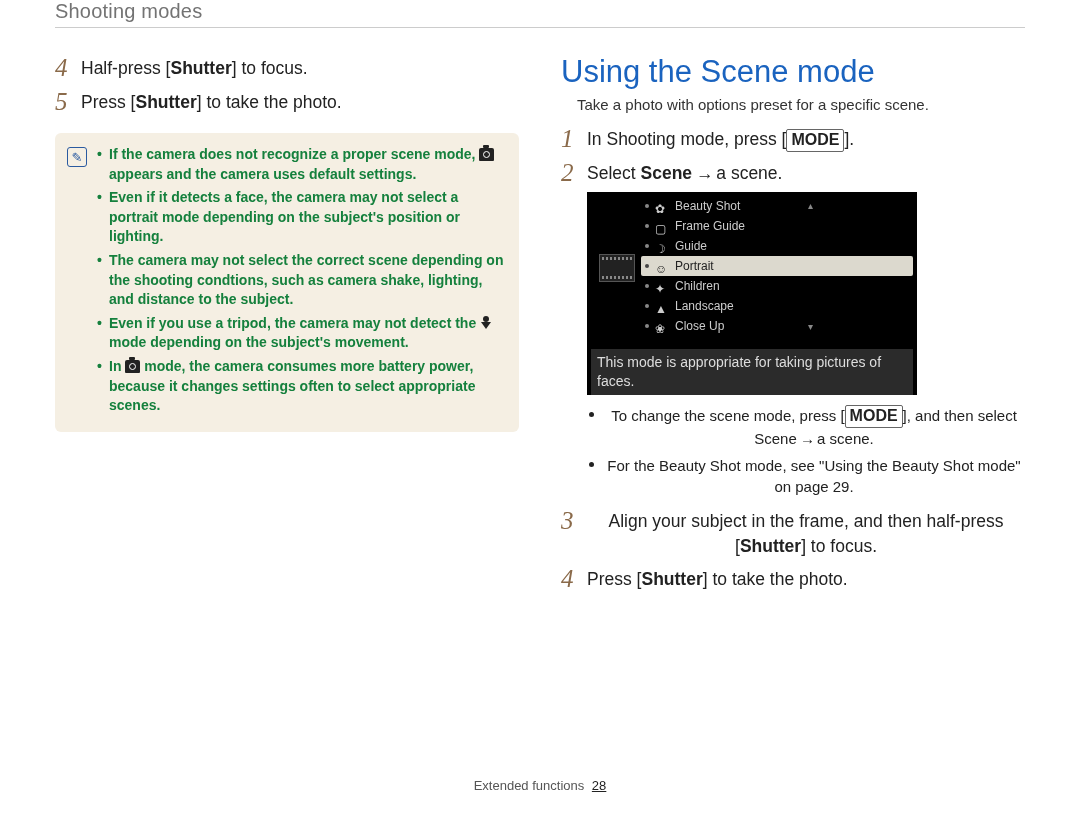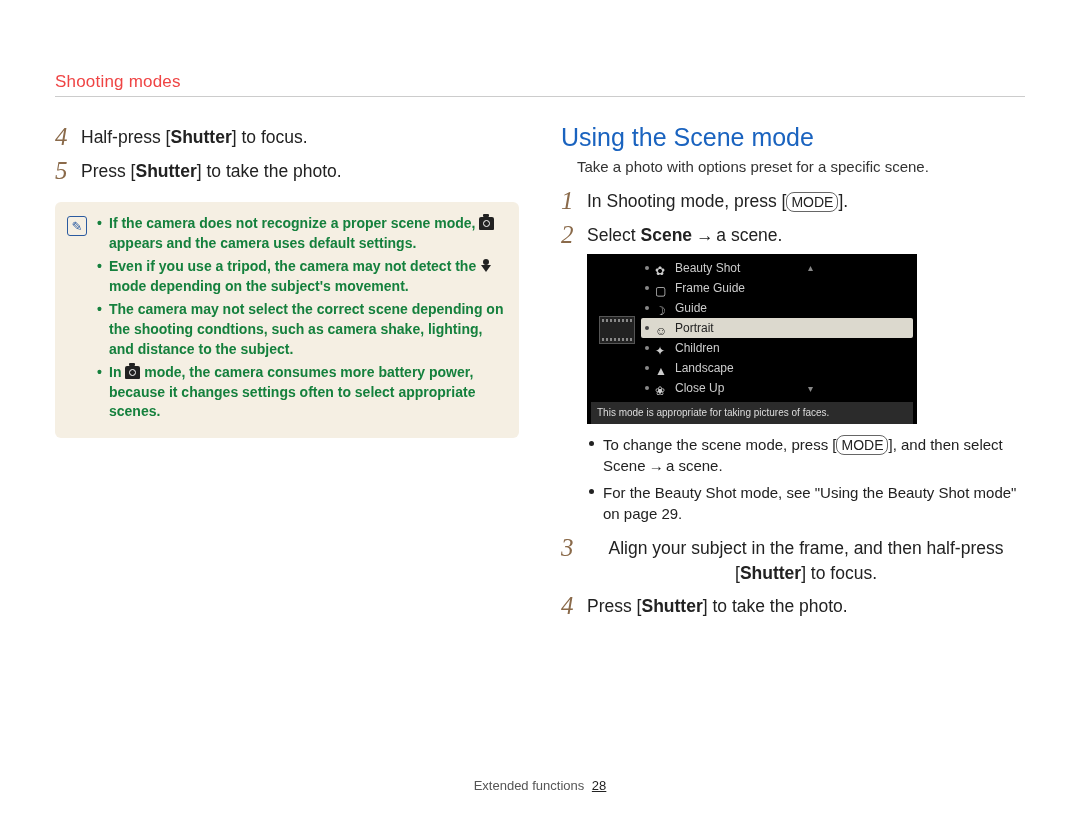--- a/index.html
+++ b/index.html
@@ -7,25 +7,24 @@
     width: 1080px;
     height: 815px;
     background: #fff;
     font-family: Arial, Helvetica, sans-serif;
     color: #222;
     position: relative;
     padding: 0 55px;
     overflow: hidden;
   }
   .header-title {
-    font-size: 17px;
-    color: #ef4444;
+    font-size: 20px;
+    color: #737373;
     font-weight: 300;
     letter-spacing: 0.2px;
-    padding-top: 72px;
     padding-bottom: 4px;
     border-bottom: 1px solid #ccc;
   }
   .columns {
     display: flex;
     gap: 42px;
     padding-top: 26px;
   }
   .col { flex: 1 1 50%; min-width: 0; }
   .step {
@@ -111,46 +110,47 @@
     content:"";position:absolute;width:6px;height:6px;border-radius:50%;
     background:#222;top:0;left:3px;
   }
   .inline-icon.tripod::after{
     content:"";position:absolute;width:0;height:0;
     border-left:5px solid transparent;border-right:5px solid transparent;
     border-top:7px solid #222;top:6px;left:1px;
   }
   .section-heading {
     color: #1a63bf;
-    font-size: 25px;
+    font-size: 31px;
     font-weight: 300;
     margin-bottom: 6px;
   }
   .section-intro {
     font-size: 15px;
     font-weight: 300;
     color: #333;
     margin-bottom: 12px;
     margin-left: 16px;
   }
   .mode-key {
     display: inline-block;
     border: 1px solid #666;
     padding: 0 4px;
-    font-weight: 400;
-    font-size: 14px;
+    font-weight: 700;
+    font-size: 16px;
     line-height: 1.3;
-    border-radius: 8px;
+    border-radius: 2px;
   }
   .sub-bullets {
     list-style: none;
     font-size: 15px;
     font-weight: 300;
     line-height: 1.4;
     margin: 6px 0 10px 0;
+    text-align: center;
   }
   .sub-bullets li {
     position: relative;
     padding-left: 16px;
     margin-bottom: 6px;
   }
   .sub-bullets li::before {
     content:"";
     position:absolute;
     left:2px; top:7px;
@@ -196,23 +196,23 @@
     display:inline-block;position:relative;
   }
   .menu-row.selected {
     background: #dcd9ce;
     color: #222;
     border-radius: 2px;
   }
   .menu-caption {
     background: #2b2b2b;
     color: #ddd;
-    font-size: 10px;
+    font-size: 14px;
     padding: 4px 6px;
-    margin-top: 4px;
+    margin-top: 13px;
     line-height: 1.35;
   }
   .caret {
     position:absolute; right: 100px;
     color:#888; font-size:10px;
   }
   .footer {
     position: absolute;
     bottom: 22px;
     left: 0; right: 0;
@@ -243,24 +243,25 @@
         <span>Press [</span><strong>Shutter</strong><span>] to take the photo.</span>
       </span>
     </div>
 
     <div class="note-box">
       <div class="note-icon">✎</div>
       <ul class="note-list">
         <li>
           <span>If the camera does not recognize a proper scene mode, </span><span class="inline-icon cam"></span><span> appears and the camera uses default settings.</span>
         </li>
+        <li><span>Even if it detects a face, the camera may not select a portrait mode depending on the subject's position or lighting.</span></li>
+        <li><span>The camera may not select the correct scene depending on the shooting condtions, such as camera shake, lighting, and distance to the subject.</span></li>
         <li>
           <span>Even if you use a tripod, the camera may not detect the </span><span class="inline-icon tripod"></span><span> mode depending on the subject's movement.</span>
         </li>
-        <li><span>The camera may not select the correct scene depending on the shooting condtions, such as camera shake, lighting, and distance to the subject.</span></li>
         <li>
           <span>In </span><span class="inline-icon cam"></span><span> mode, the camera consumes more battery power, because it changes settings often to select appropriate scenes.</span>
         </li>
       </ul>
     </div>
   </div>
 
   <div class="col">
     <div class="section-heading">Using the Scene mode</div>
     <div class="section-intro">Take a photo with options preset for a specific scene.</div>

